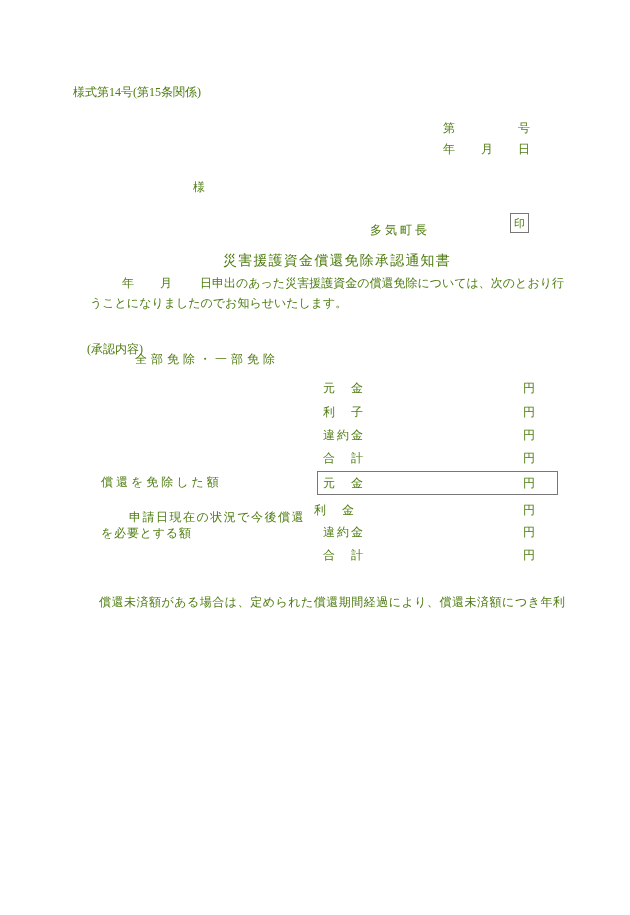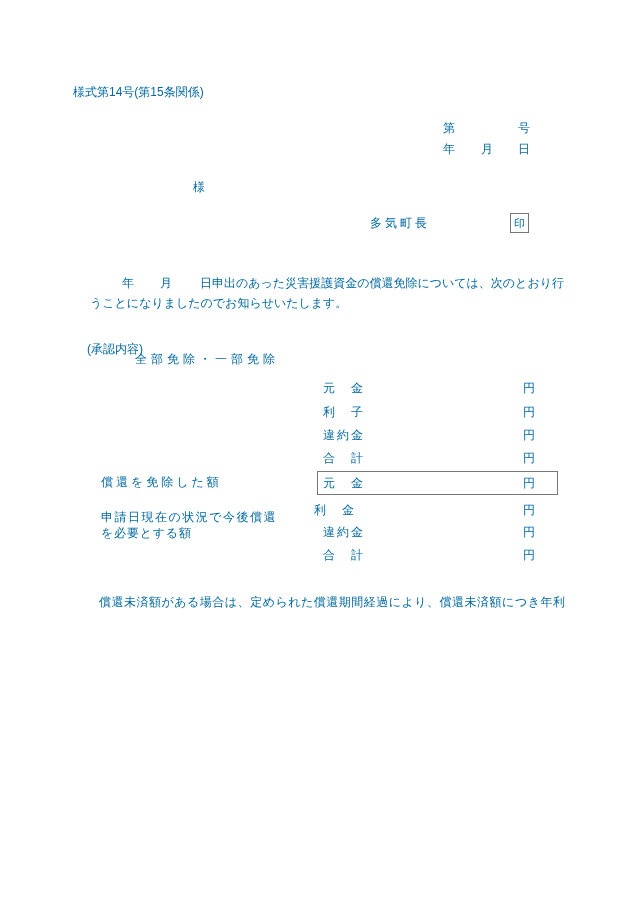--- a/index.html
+++ b/index.html
@@ -1,34 +1,34 @@
 <!DOCTYPE html>
 <html><head>
 <meta charset="utf-8">
 <style>
   html,body { margin:0; padding:0; background:#ffffff; }
   .page {
     position:relative;
     width:630px;
     height:728px;
     background:#ffffff;
-    font-family:Liberation Sans, sans-serif;
-    color:#0369a1;
+    font-family:Liberation Serif, serif;
+    color:#4d7c0f;
     overflow:hidden;
   }
   .t {
     position:absolute;
     white-space:pre;
     font-size:12px;
     line-height:1.25;
   }
   .title { font-size:14px; letter-spacing:1.2px; }
   .ls05 { letter-spacing:0.5px; }
   .ls08 { letter-spacing:0.8px; }
-  .ls15 { letter-spacing:1.5px; }
+  .ls15 { letter-spacing:1.5px;margin-left:28px; }
   .ls2  { letter-spacing:2px;text-align:center; }
   .ls3  { letter-spacing:3px; }
   .ls4  { letter-spacing:4px;margin-left:20px; }
   .ls55 { letter-spacing:5.5px; }
   .seal-box {
     position:absolute;
     left:510px; top:213px;
     width:17px; height:18px;
     border:1px solid #777;
     display:flex; align-items:center; justify-content:center;
@@ -49,25 +49,26 @@
 
   <span class="t" style="left:73px;top:85px">様式第14号(第15条関係)</span>
   <span class="t" style="left:443px;top:121px">第</span>
   <span class="t" style="left:518px;top:121px">号</span>
   <span class="t" style="left:443px;top:142px">年</span>
   <span class="t" style="left:481px;top:142px">月</span>
   <span class="t" style="left:518px;top:142px">日</span>
 
   <span class="t" style="left:193px;top:180px">様</span>
 
-  <span class="t ls3" style="left:370px;top:216px">多気町長</span>
+  <span class="t ls3" style="left:370px;top:223px">多気町長</span>
   <span class="seal-box">
       <span>印</span>
     </span>
 
+  <span class="t title" style="left:223px;top:252px">災害援護資金償還免除承認通知書</span>
 
   <span class="t" style="left:122px;top:276px">年</span>
   <span class="t" style="left:160px;top:276px">月</span>
   <span class="t" style="left:200px;top:276px">日申出のあった災害援護資金の償還免除については、次のとおり行</span>
   <span class="t" style="left:90px;top:296px">うことになりましたのでお知らせいたします。</span>
 
   <span class="t" style="left:87px;top:342px">(承認内容)</span>
   <span class="t ls4" style="left:115px;top:352px">全部免除・一部免除</span>
 
 

